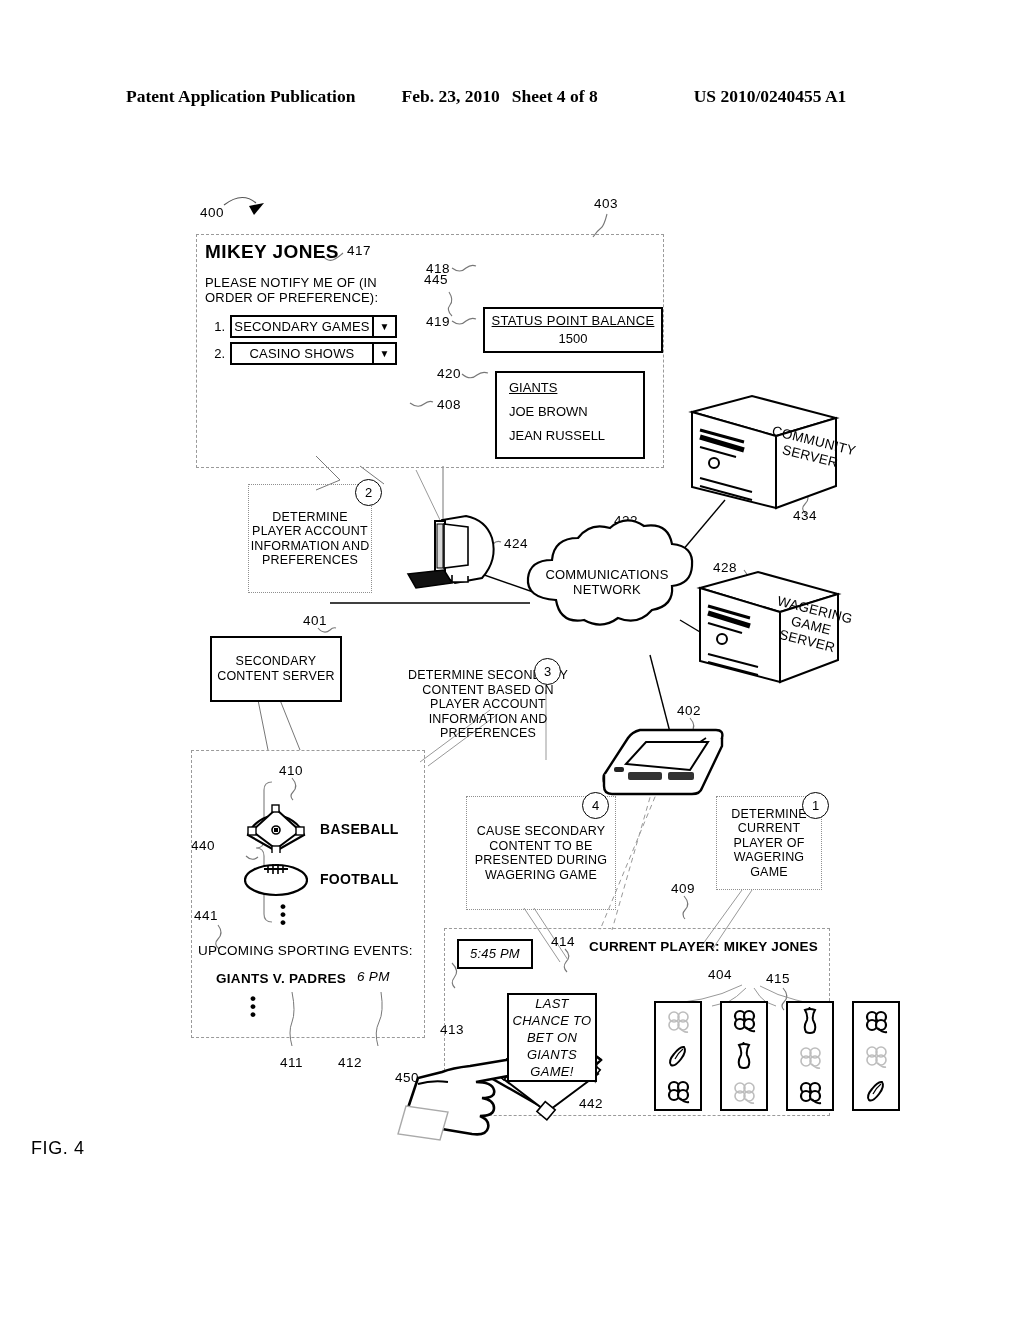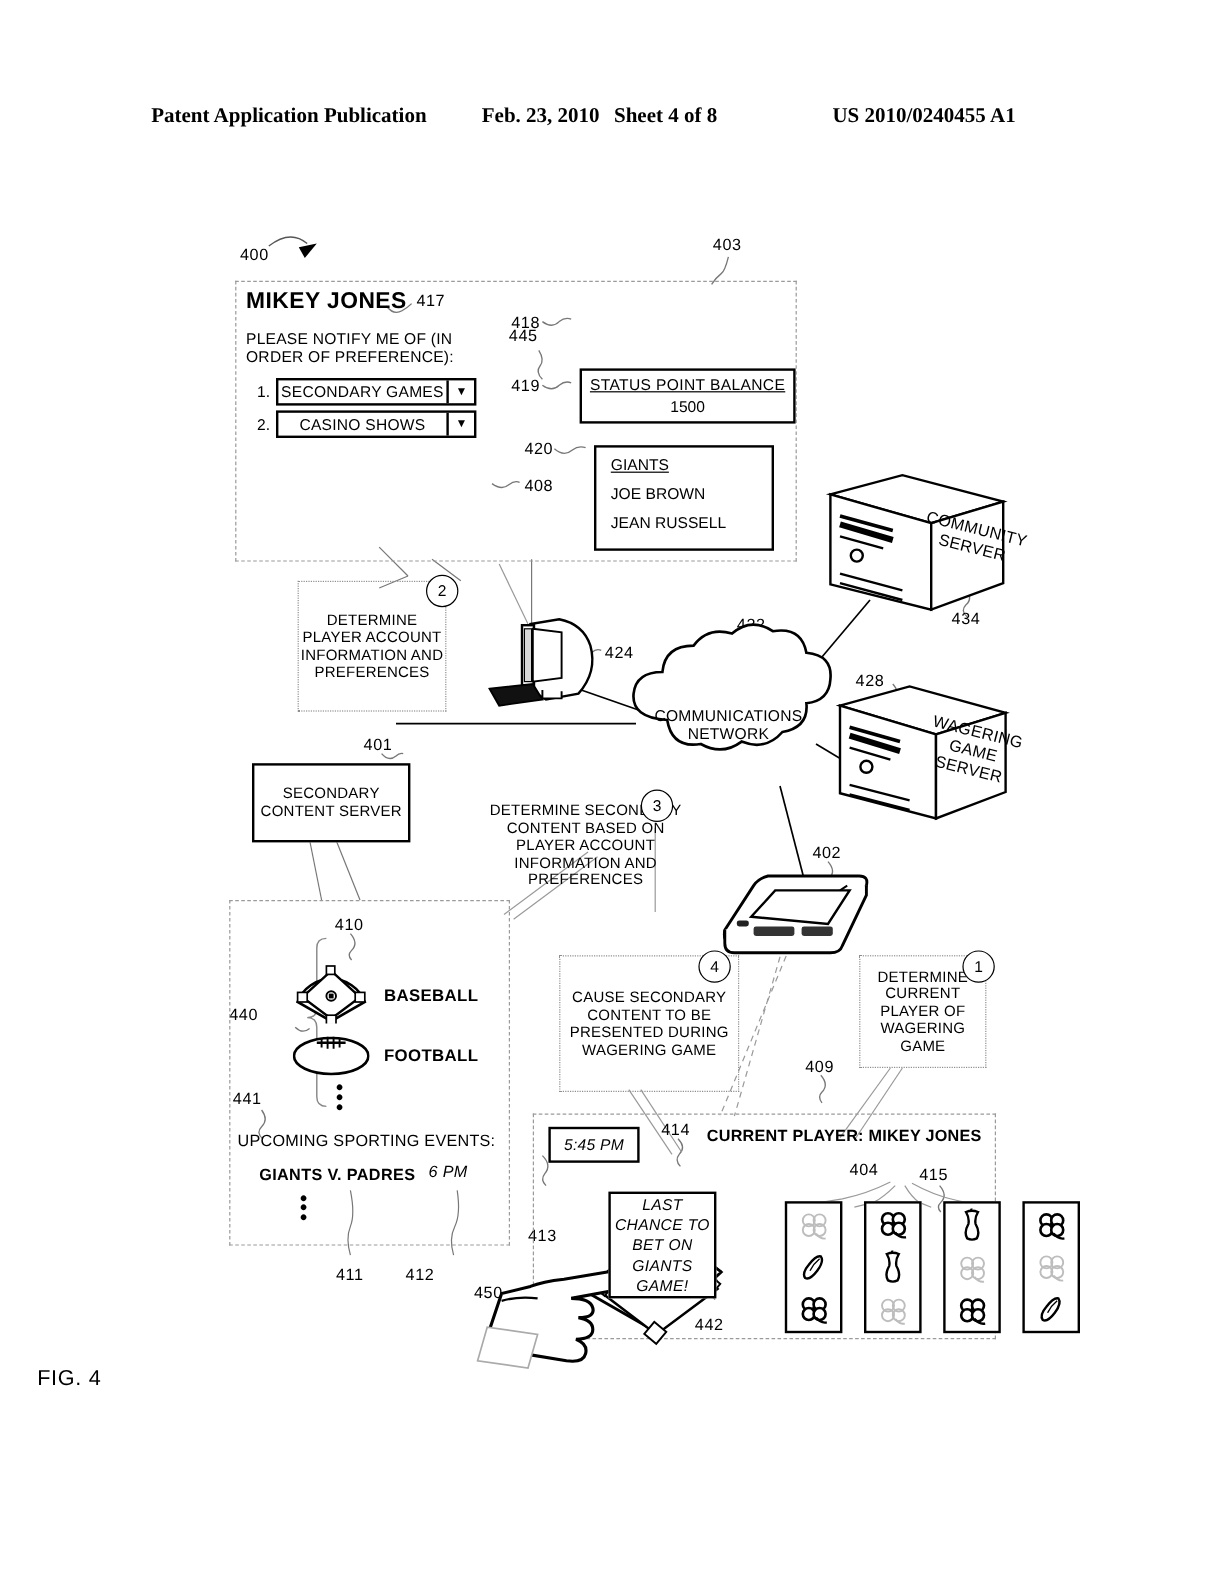--- a/index.html
+++ b/index.html
@@ -272,21 +272,21 @@
 
   <path d="M408 574 L444 570 L452 583 L416 588 Z" fill="#111" stroke="#000" stroke-width="1.6"></path>
 </svg>
 
 <svg class="layer">
   <path d="M556 600
            q-30 -2 -28 -22 q2 -18 24 -18 q2 -22 26 -22 q12 -16 32 -10
            q16 -14 34 -2 q24 -4 28 18 q22 2 20 22 q-1 18 -20 20
            q2 20 -20 24 q-14 16 -34 8 q-16 12 -34 2 q-24 4 -28 -20 Z" fill="#fff" stroke="#000" stroke-width="2.2"></path>
 </svg>
-<div class="cloudlbl" style="left:527px;top:589px;">
+<div class="cloudlbl" style="left:527px;top:567px;">
   <span>COMMUNICATIONS NETWORK</span>
 </div>
 
 <svg class="layer">
 
   <path d="M692 412 L752 396 L836 418 L776 436 Z" fill="#fff" stroke="#000" stroke-width="2"></path>
 
   <path d="M692 412 L776 436 L776 508 L692 487 Z" fill="#fff" stroke="#000" stroke-width="2"></path>
 
   <path d="M776 436 L836 418 L836 486 L776 508 Z" fill="#fff" stroke="#000" stroke-width="2"></path>

